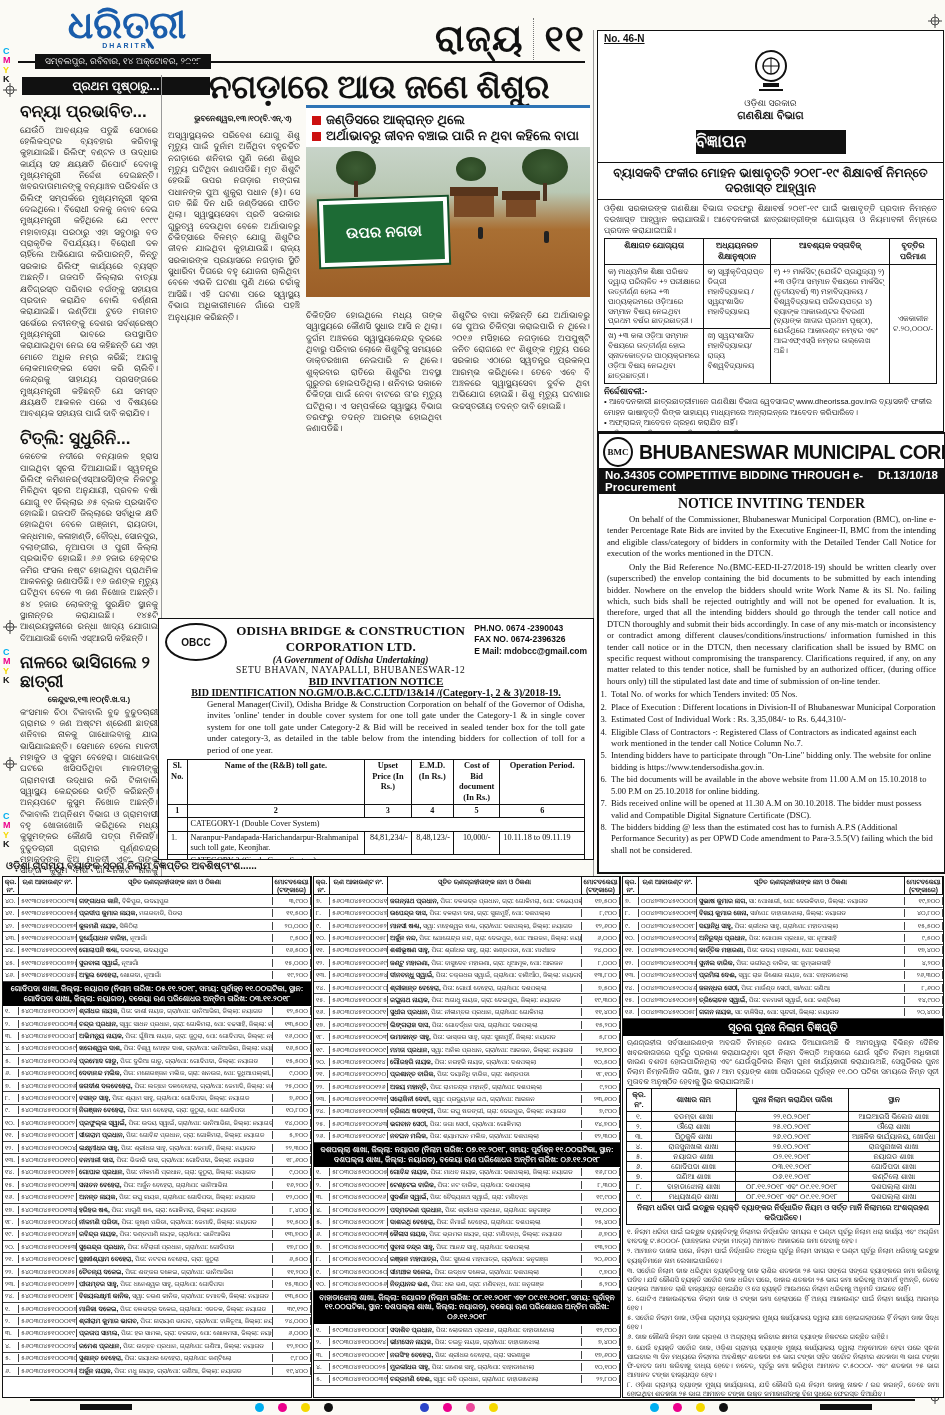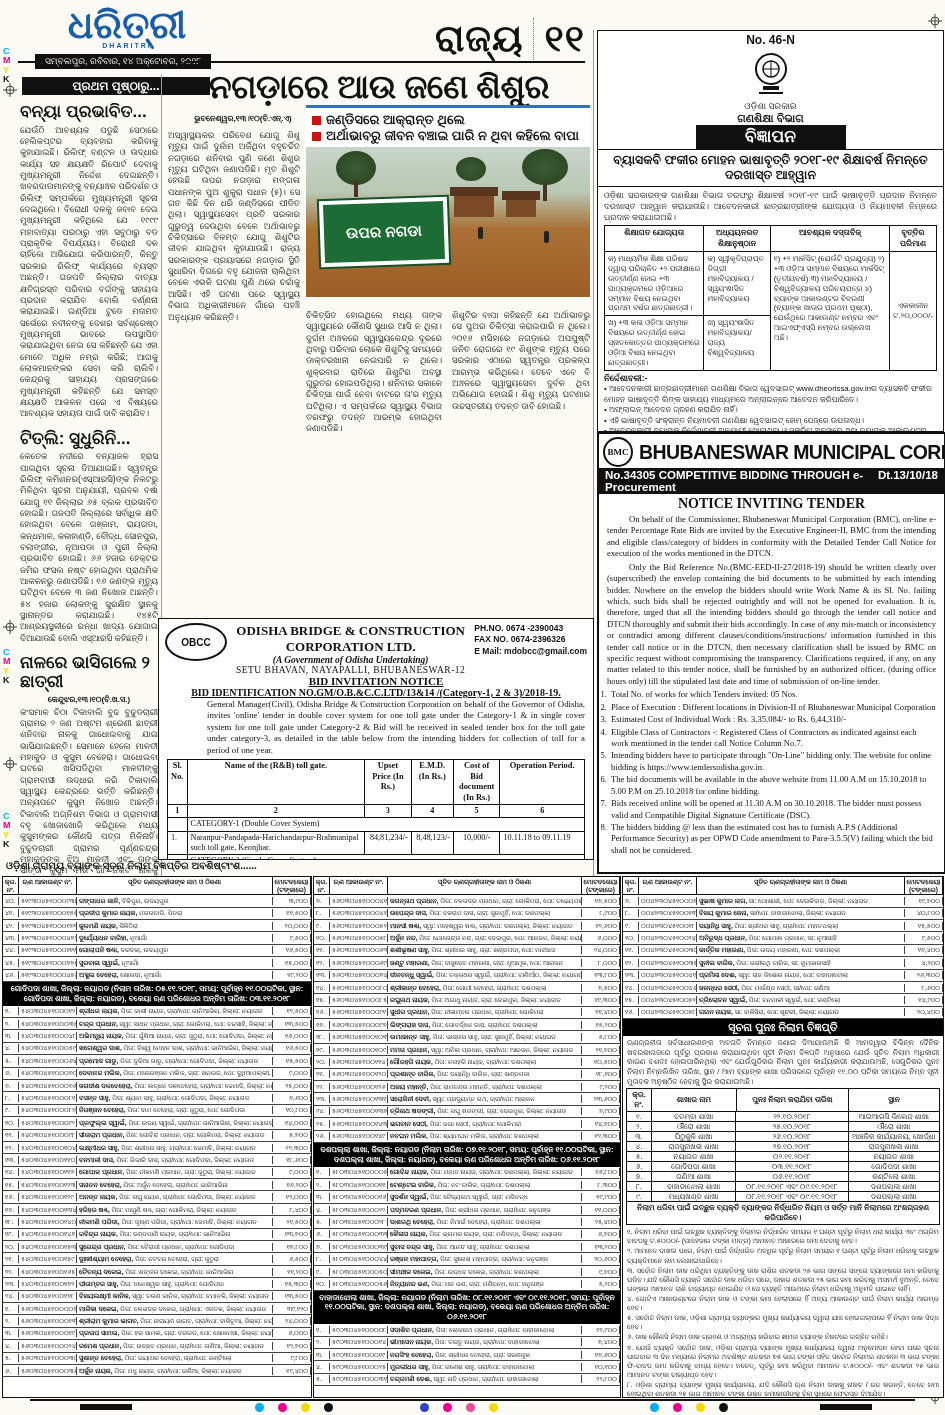--- a/index.html
+++ b/index.html
@@ -33,26 +33,26 @@
   .sign{position:absolute;left:14px;top:52px;width:120px;height:58px;background:#1d6b35;border:4px solid #fff;
         box-shadow:0 0 0 2px #14502a;display:flex;align-items:center;justify-content:center;
         color:#fff;font-weight:bold;font-size:15px;transform:rotate(-2deg);}
   .tree{position:absolute;border-radius:50%;background:radial-gradient(#3c5c33,#27421f);}
   .trunk{position:absolute;width:4px;background:#4c3220;}
   .hut{position:absolute;background:#7a4a26;}
   .hut:before{content:"";position:absolute;left:-4px;top:-8px;right:-4px;height:9px;background:#58351c;}
   .fig{position:absolute;width:5px;height:12px;background:#222;border-radius:2px;}
   
   .adbox{border:1.5px solid #111;background:#fff;}
-  .ad-no{font-size:12px;font-weight:bold;text-align:center;padding:2px 6px;}
+  .ad-no{font-size:10px;font-weight:bold;text-align:left;padding:2px 6px;text-decoration:underline;}
   .emblem{width:40px;height:52px;margin:0 auto;}
   .ad-gov{font-size:9px;text-align:center;}
   .ad-dept{font-size:11px;font-weight:bold;text-align:center;}
-  .ad-black{background:#111;color:#fff;font-size:17px;font-weight:bold;text-align:center;
-            width:150px;margin:0 auto;padding:2px 0;}
+  .ad-black{background:#111;color:#fff;font-size:17px;font-weight:bold;
+            width:150px;margin:8px auto;padding:2px 0;}
   .ad-title{font-size:12.5px;font-weight:bold;text-align:center;border-top:1.5px solid #111;border-bottom:1.5px solid #111;padding:3px 4px;}
   .ad-intro{font-size:8.3px;line-height:1.3;padding:3px 6px;text-align:justify;}
   .adtable{border-collapse:collapse;margin:0 6px;width:calc(100% - 12px);}
   .adtable td,.adtable th{border:1px solid #111;font-size:7.6px;padding:2px 3px;vertical-align:top;line-height:1.3;}
   .adtable th{text-align:center;font-size:8px;}
   .ad-notes{font-size:7.8px;line-height:1.35;padding:2px 6px;}
   .ad-notes .hd{font-weight:bold;font-size:8.5px;}
   
   .bmcbox{border:2px solid #111;background:#fff;font-family:"Liberation Serif",serif;}
   .bmc-head{display:flex;align-items:center;gap:6px;padding:3px 4px 1px 4px;}

